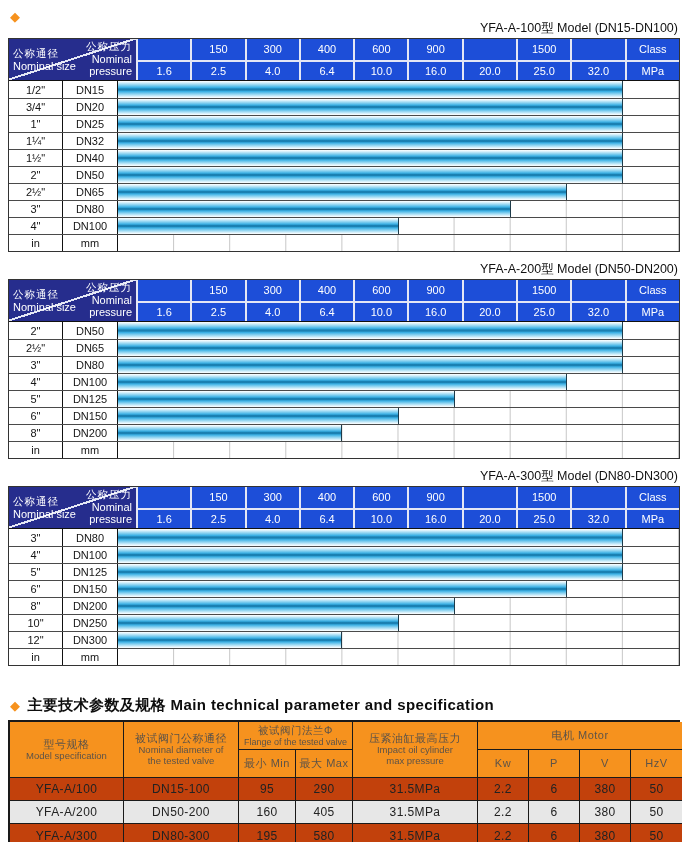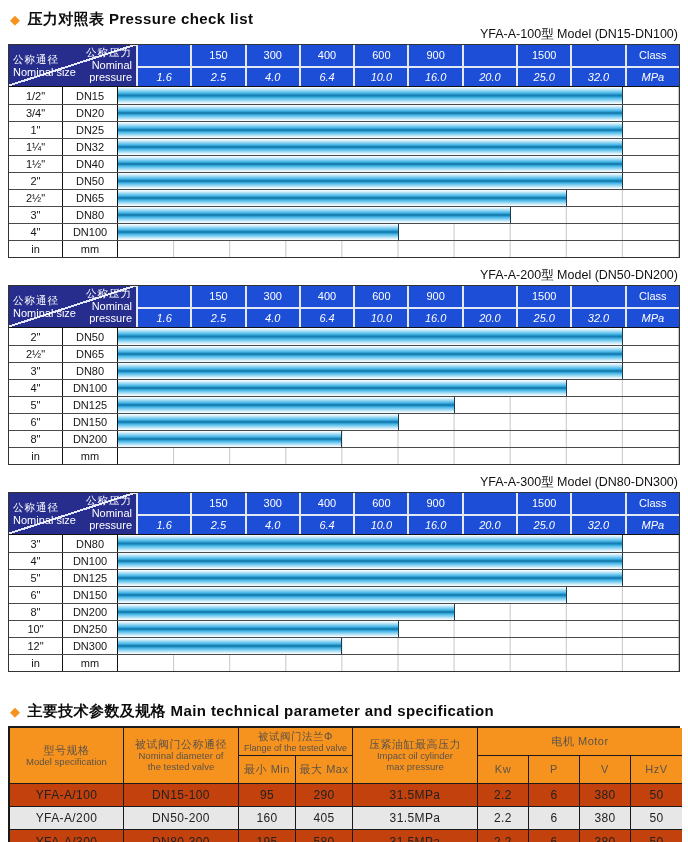--- a/index.html
+++ b/index.html
@@ -23,21 +23,21 @@
               transparent calc(50% - 1.5px), #e4e7f5 calc(50% - 1.5px),
               #e4e7f5 calc(50% + 0.5px), transparent calc(50% + 0.5px)); }
   .corner .t { position:absolute; top:1px; right:4px; text-align:right; }
   .corner .b { position:absolute; bottom:7px; left:4px; text-align:left; }
   .corner .zh { font-size:10.5px; letter-spacing:1px; }
   .corner .en { font-size:11px; line-height:1.06; }
   .hcols { flex:1; display:flex; flex-direction:column; }
   .hrow { display:flex; height:21px; }
   .hcell { flex:1; background:#1d4ed8; color:#fff; display:flex; align-items:center; justify-content:center;
            font-size:11px; border-left:2px solid #e4e7f5; }
-  .hrow.r2 .hcell { border-top:2px solid #e4e7f5;font-style:italic; }
+  .hrow.r2 .hcell { border-top:2px solid #e4e7f5; }
 
   .prow { display:flex; height:17px; border-top:1px solid #4a4a4a; }
   .pbody .prow:first-child { border-top:none; }
   .cell { display:flex; align-items:center; justify-content:center; background:#fff; font-size:11px; color:#151515; }
   .c-inch { width:54px; border-right:1.2px solid #111; }
   .c-dn   { width:55px; border-right:1.2px solid #111; }
   .track  { flex:1; position:relative; background-color:#fff;
             background-image:linear-gradient(to left, #c6c6c6 1px, transparent 1px);
             background-size:10% 100%; }
   .bar { position:absolute; left:0; top:0; bottom:0; border-right:1.2px solid #1d3b4a;
@@ -66,21 +66,20 @@
   .h-min   { grid-column:3; grid-row:2; }
   .h-max   { grid-column:4; grid-row:2; }
   .h-cyl   { grid-column:5; grid-row:1/3; }
   .h-motor { grid-column:6/10; grid-row:1; }
 </style>
 </head>
 <body>
 
 <div class="section-title">
   <span class="diamond">◆</span>
-  <span>压力对照表 Pressure check list</span>
 </div>
 
 <div class="caption cap1">YFA-A-100型  Model (DN15-DN100)</div>
 <div class="ptable">
   <div class="phead">
     <div class="corner">
       <div class="t">
         <div class="zh">公称压力</div>
         <div class="en">Nominal</div>
         <div class="en">pressure</div>

